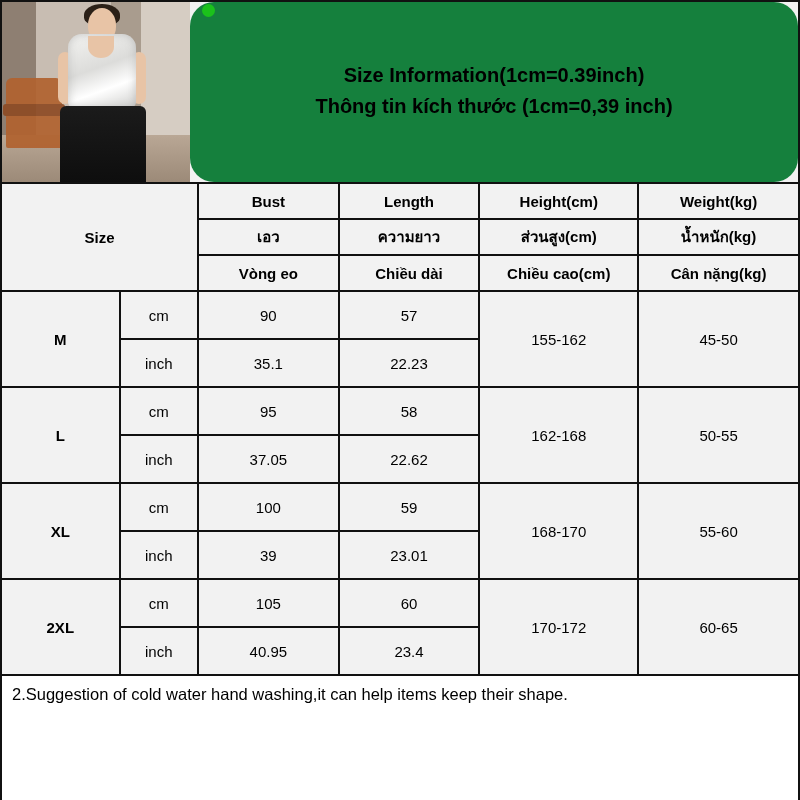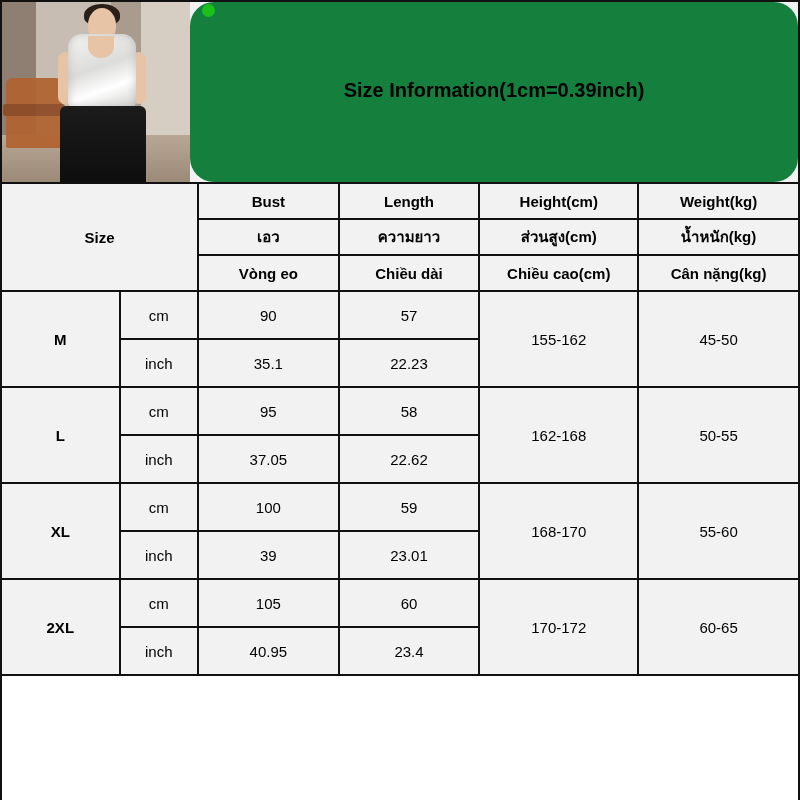--- a/index.html
+++ b/index.html
@@ -181,20 +181,21 @@
         <div class="ph-arm-r"></div>
         <div class="ph-top"></div>
         <div class="ph-neck-v"></div>
         <div class="ph-skirt"></div>
       </div>
     </div>
 
     <div class="title-block">
       <div class="green-dot"></div>
       <div class="title-line">Size Information(1cm=0.39inch)</div>
+      <div class="title-line">Thông tin kích thước (1cm=0,39 inch)</div>
     </div>
   </div>
 
   <table class="size-table">
     <colgroup>
       <col class="col-size">
         <col class="col-unit">
         <col class="col-bust">
       <col class="col-length">
         <col class="col-height">
@@ -274,15 +275,16 @@
       </tr>
       <tr>
         <td class="unit-label row-cell">inch</td>
         <td class="row-cell">40.95</td>
         <td class="row-cell">23.4</td>
       </tr>
     </tbody>
   </table>
 
   <div class="attention">
+    <p>2.Suggestion of cold water hand washing,it can help items keep their shape.</p>
   </div>
 
 </div>
 
 </body></html>

